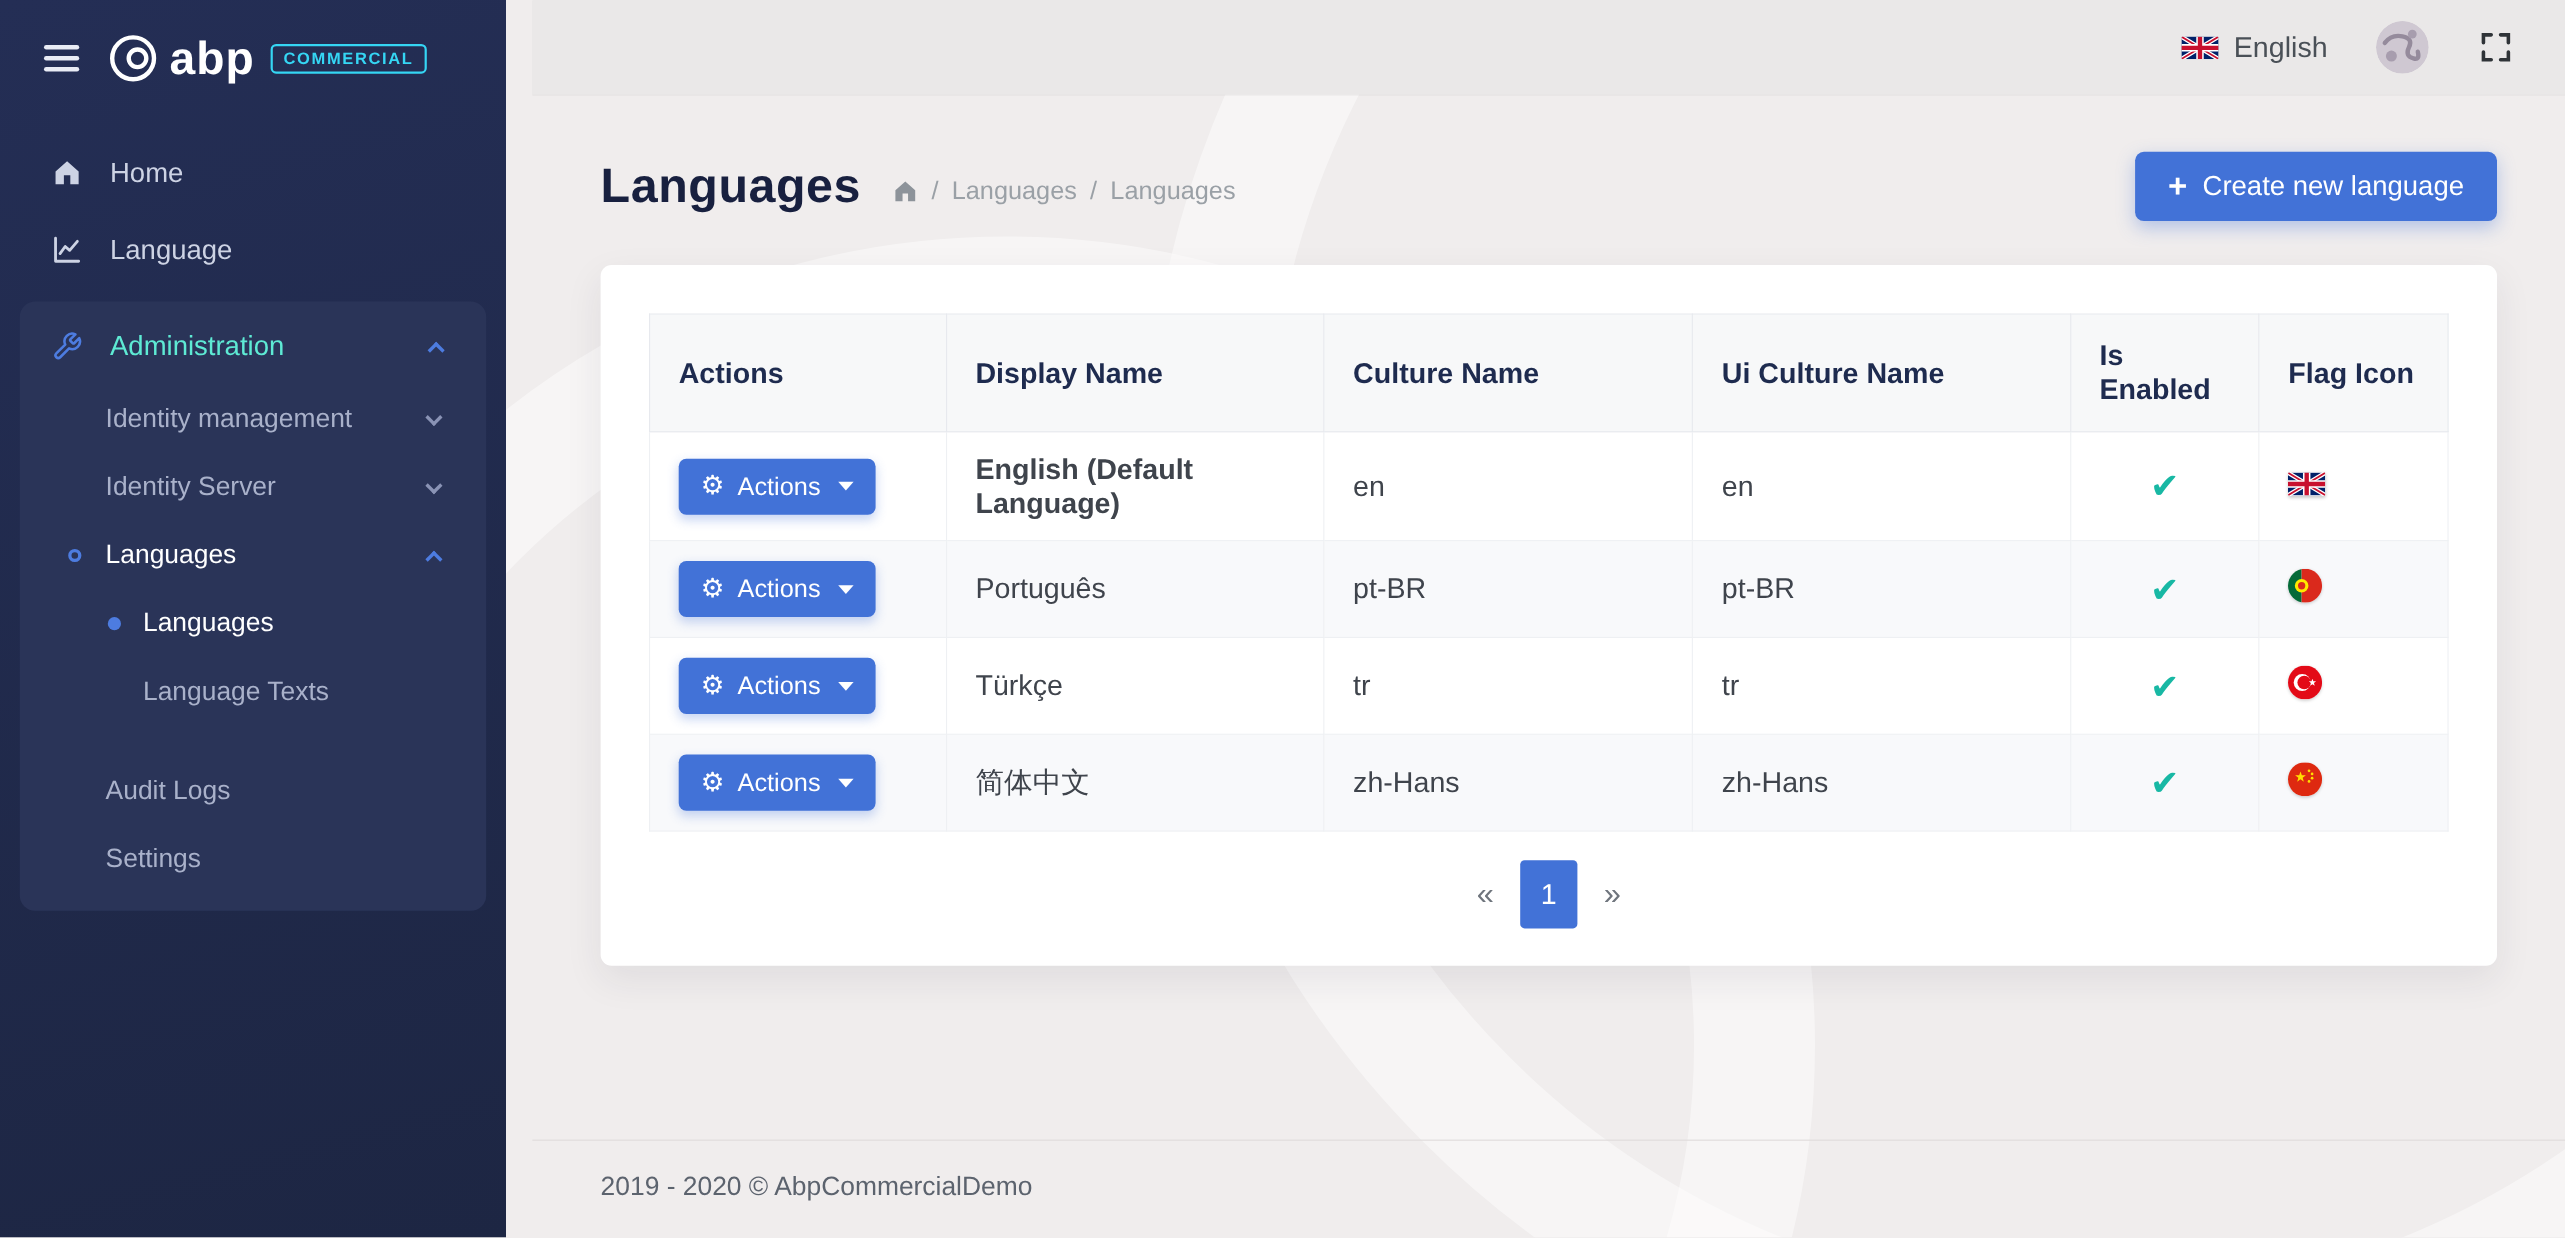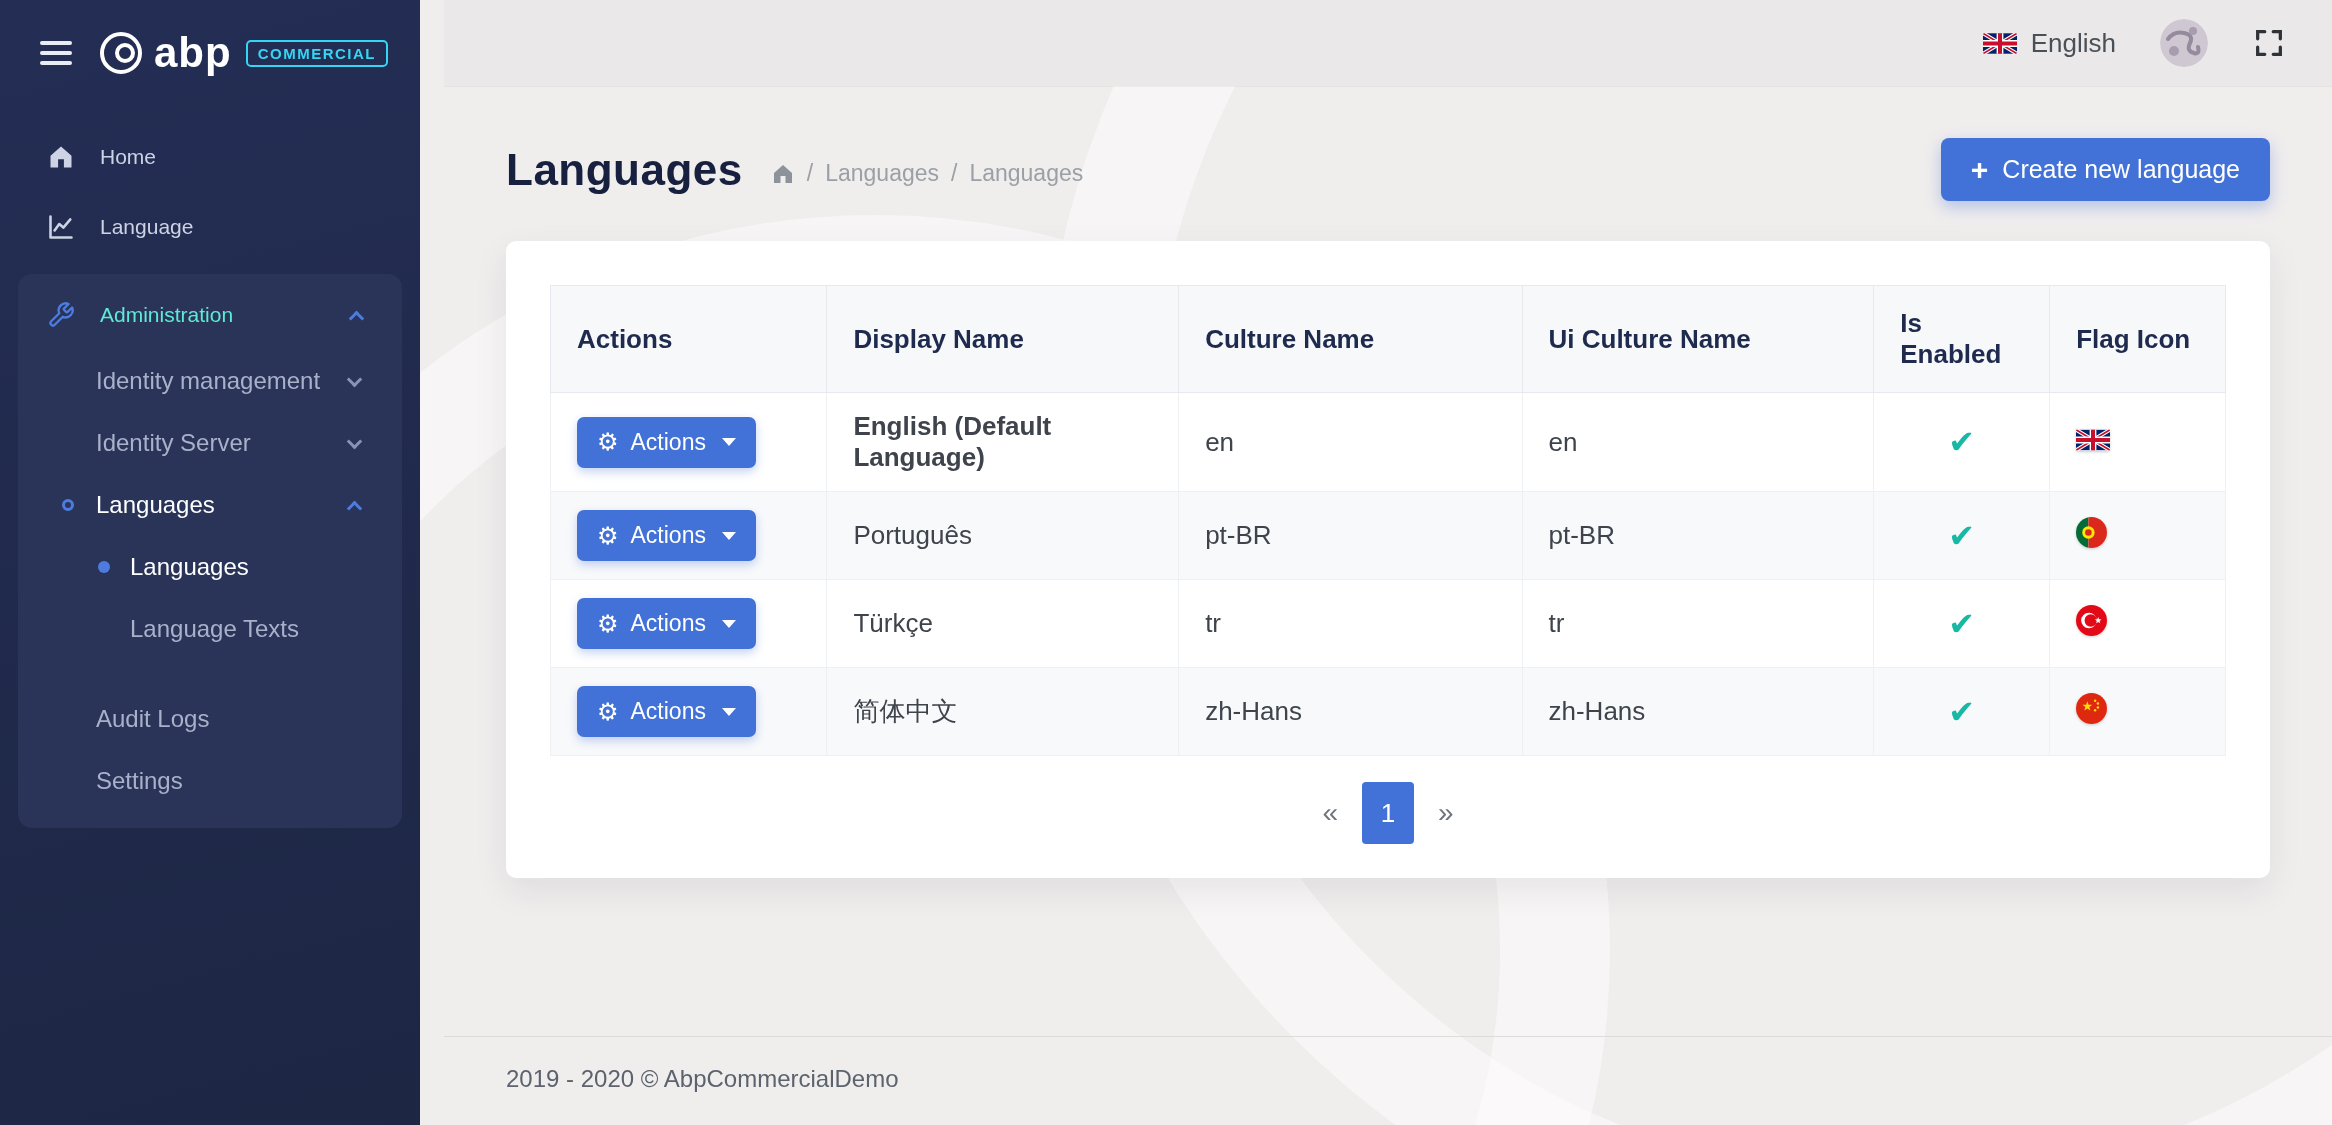--- a/index.html
+++ b/index.html
@@ -6,40 +6,40 @@
   html, body { margin: 0; padding: 0; width: 2332px; height: 1125px; overflow: hidden; }
   body {
     font-family: "Liberation Sans", "DejaVu Sans", sans-serif;
     background: #f0eded;
     color: #3f444c;
   }
   .app { display: flex; width: 100%; height: 100%; }
 
   
   .sidebar {
-    width: 420px; flex-shrink: 0; height: 100%;
+    width: 460px; flex-shrink: 0; height: 100%;
     background: linear-gradient(165deg, #242e55 0%, #1d2643 100%);
     color: #cdd3e4; display: flex; flex-direction: column;
     z-index: 5;
   }
   .logo-row { display: flex; align-items: center; padding: 30px 30px 26px 40px; gap: 26px; }
   .hamburger { cursor: pointer; }
   .hamburger span { display: block; width: 32px; height: 4px; background: #e9ecf5; margin: 6px 0; border-radius: 2px; }
   .logo { display: flex; align-items: center; gap: 10px; cursor: pointer; }
   .logo-mark svg { display: block; }
   .logo-text { font-size: 42px; font-weight: bold; color: #fff; letter-spacing: 1px; line-height: 1; }
   .logo-badge {
     color: #35d6f4; border: 2px solid #35d6f4; border-radius: 5px;
     font-size: 15px; font-weight: bold; letter-spacing: 1.5px;
     padding: 3px 10px; margin-left: 4px;
   }
   .menu { padding: 20px 0; flex: 1; overflow: hidden; }
   .menu-item {
     display: flex; align-items: center; gap: 24px;
-    padding: 20px 40px 20px 46px; font-size: 21px; color: #cdd3e4; cursor: pointer;
+    padding: 20px 40px 20px 46px; font-size: 25px; color: #cdd3e4; cursor: pointer;
   }
   .mi-icon { width: 30px; height: 30px; display: inline-flex; align-items: center; justify-content: center; flex-shrink: 0; }
   .mi-icon svg { width: 28px; height: 28px; }
   .admin-group {
     background: #2a3458; border-radius: 14px; margin: 12px 18px; padding: 6px 0 16px;
   }
   .admin-head { color: #5eead4; padding-left: 28px; }
   .admin-head .mi-icon { color: #4d7ce0; }
   .sub-item {
     position: relative; display: flex; align-items: center;

